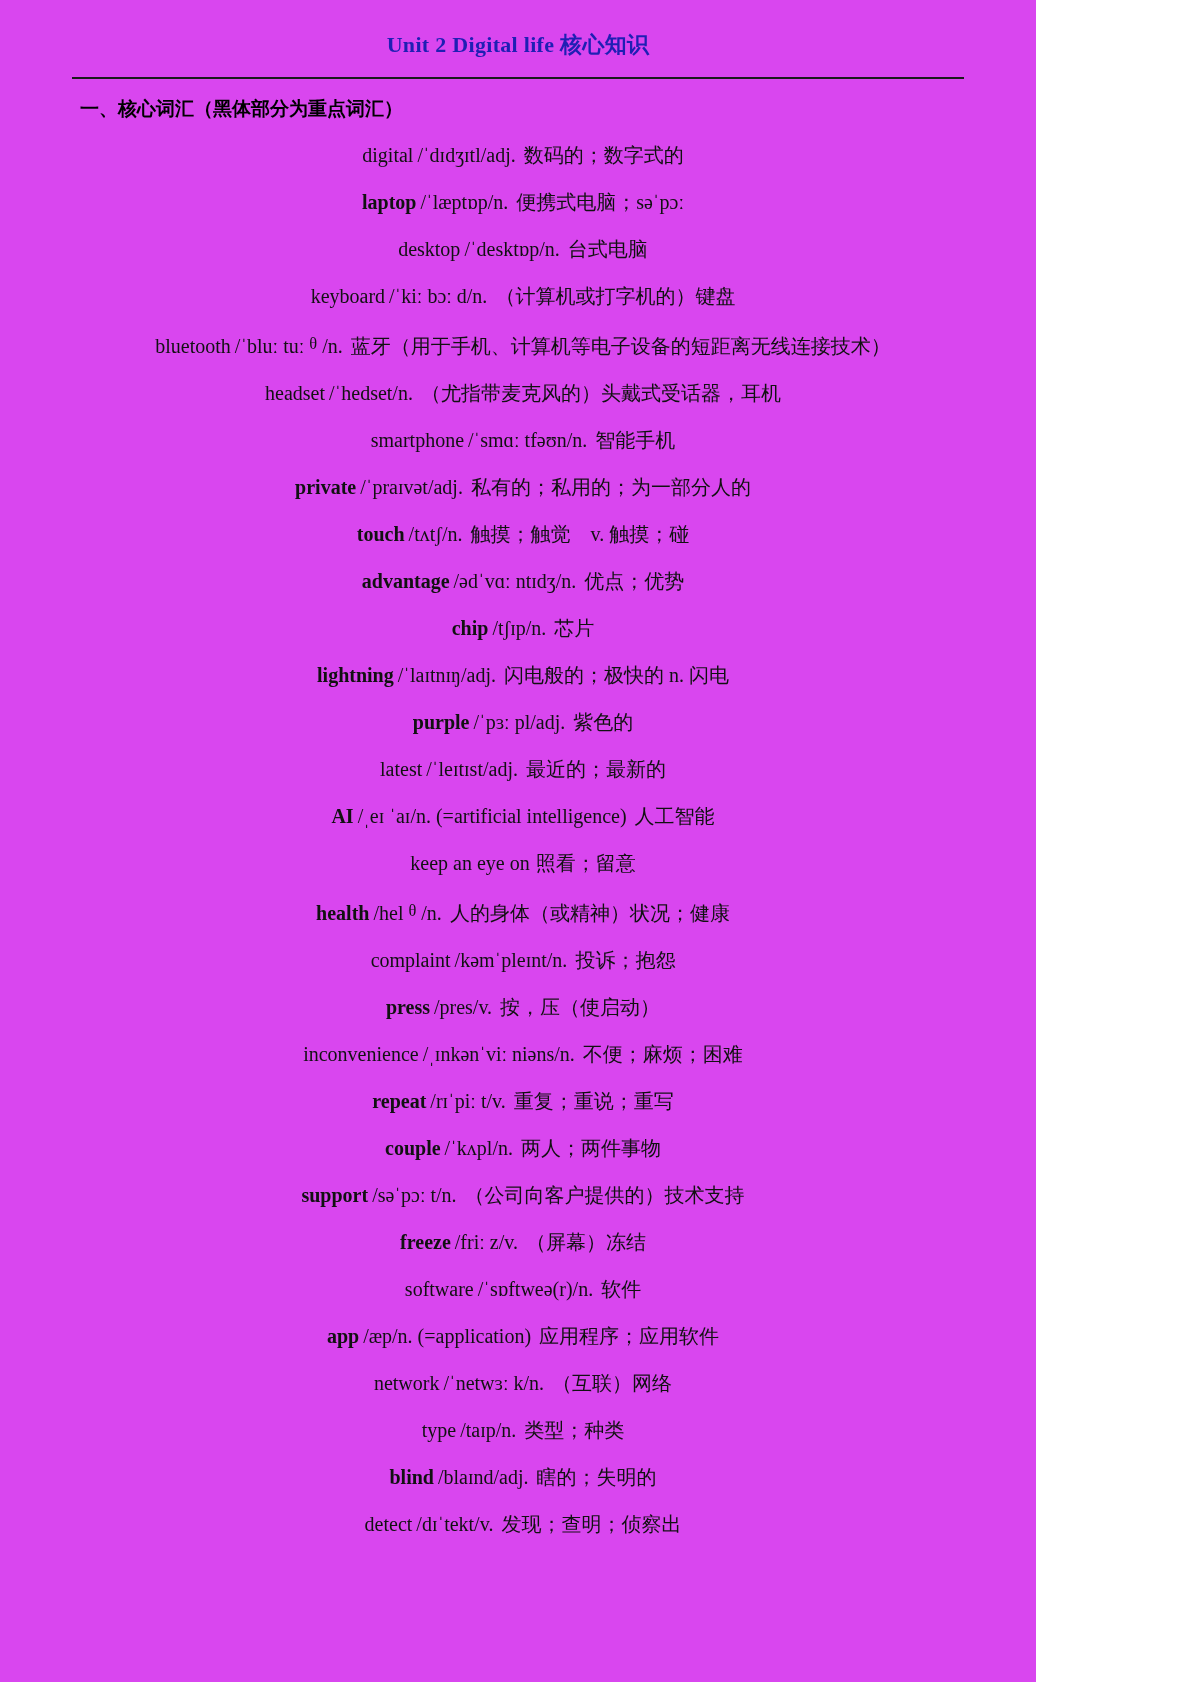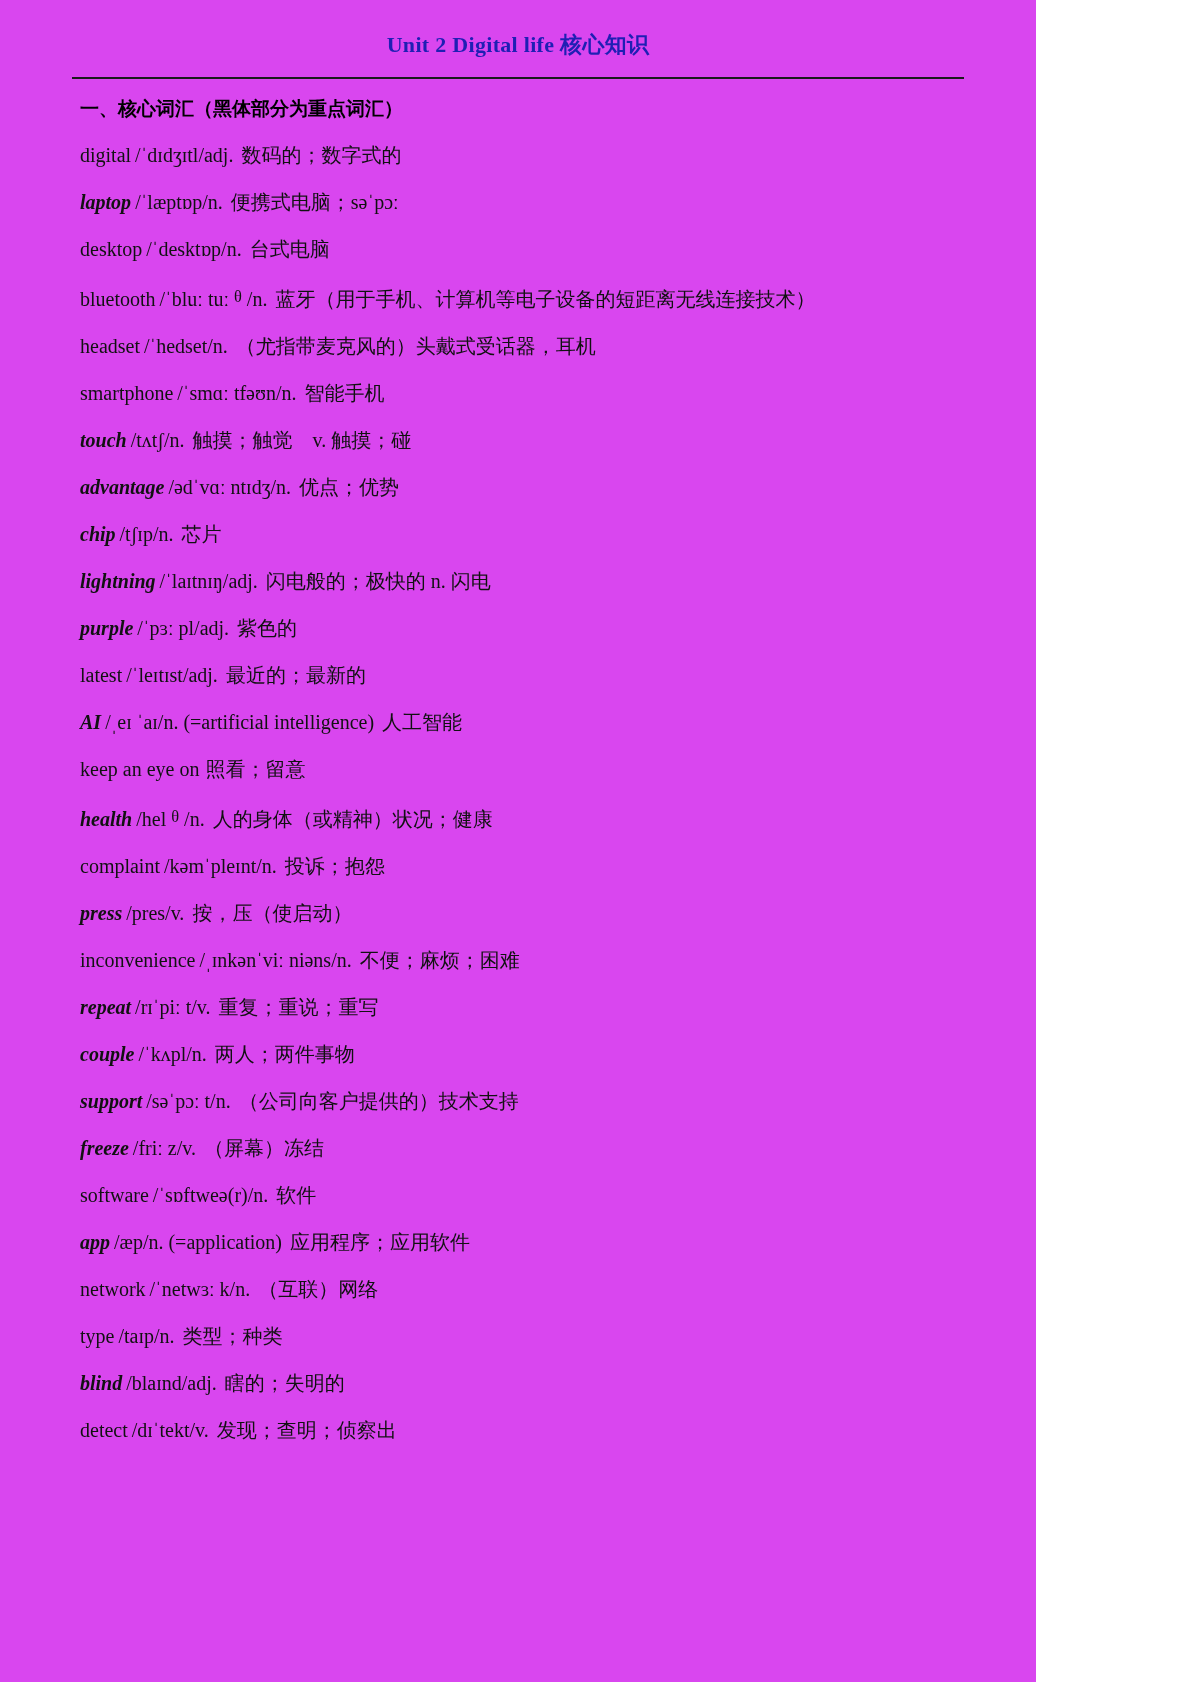--- a/index.html
+++ b/index.html
@@ -34,23 +34,24 @@
     font-weight: bold;
     color: #000000;
   }
   .vocab-list {
     margin: 8px 70px 0 80px;
   }
   .entry {
     font-size: 20px;
     line-height: 47px;
     white-space: nowrap;
+    text-align: center;
   }
   .word { margin-right: 4px; }
-  .word.bold { font-weight: bold; font-style: italic; }
+  .word.bold { font-weight: bold; }
   .pron { margin-right: 6px; white-space: pre-wrap; }
   .theta { font-size: 0.82em; vertical-align: 4px; }
   .def { margin-left: 2px; white-space: pre-wrap; }
   .footer {
     margin-top: 12px;
     text-align: center;
     font-size: 20px;
     line-height: 30px;
     color: #1a1a1a;
   }
@@ -63,23 +64,25 @@
   <div class="header-title">Unit 2 Digital life 核心知识</div>
 
   <div class="divider"></div>
 
   <div class="section-heading">一、核心词汇（黑体部分为重点词汇）</div>
 
   <div class="vocab-list">
       <div class="entry"><span class="word">digital</span><span class="pron">/ˈdɪdʒɪtl/adj.</span><span class="def">数码的；数字式的</span></div>
       <div class="entry"><span class="word bold">laptop</span><span class="pron">/ˈlæptɒp/n.</span><span class="def">便携式电脑；səˈpɔː</span></div>
       <div class="entry"><span class="word">desktop</span><span class="pron">/ˈdesktɒp/n.</span><span class="def">台式电脑</span></div>
+      <div class="entry"><span class="word">keyboard</span><span class="pron">/ˈkiː bɔː d/n.</span><span class="def">（计算机或打字机的）键盘</span></div>
       <div class="entry"><span class="word">bluetooth</span><span class="pron">/ˈbluː tuː <span class="theta">θ</span> /n.</span><span class="def">蓝牙（用于手机、计算机等电子设备的短距离无线连接技术）</span></div>
       <div class="entry"><span class="word">headset</span><span class="pron">/ˈhedset/n.</span><span class="def">（尤指带麦克风的）头戴式受话器，耳机</span></div>
       <div class="entry"><span class="word">smartphone</span><span class="pron">/ˈsmɑː tfəʊn/n.</span><span class="def">智能手机</span></div>
+      <div class="entry"><span class="word bold">private</span><span class="pron">/ˈpraɪvət/adj.</span><span class="def">私有的；私用的；为一部分人的</span></div>
       <div class="entry"><span class="word bold">touch</span><span class="pron">/tʌtʃ/n.</span><span class="def">触摸；触觉　v. 触摸；碰</span></div>
       <div class="entry"><span class="word bold">advantage</span><span class="pron">/ədˈvɑː ntɪdʒ/n.</span><span class="def">优点；优势</span></div>
       <div class="entry"><span class="word bold">chip</span><span class="pron">/tʃɪp/n.</span><span class="def">芯片</span></div>
       <div class="entry"><span class="word bold">lightning</span><span class="pron">/ˈlaɪtnɪŋ/adj.</span><span class="def">闪电般的；极快的 n. 闪电</span></div>
       <div class="entry"><span class="word bold">purple</span><span class="pron">/ˈpɜː pl/adj.</span><span class="def">紫色的</span></div>
       <div class="entry"><span class="word">latest</span><span class="pron">/ˈleɪtɪst/adj.</span><span class="def">最近的；最新的</span></div>
       <div class="entry"><span class="word bold">AI</span><span class="pron">/ˌeɪ ˈaɪ/n. (=artificial intelligence)</span><span class="def">人工智能</span></div>
       <div class="entry"><span class="word">keep an eye on</span><span class="def">照看；留意</span></div>
       <div class="entry"><span class="word bold">health</span><span class="pron">/hel <span class="theta">θ</span> /n.</span><span class="def">人的身体（或精神）状况；健康</span></div>
       <div class="entry"><span class="word">complaint</span><span class="pron">/kəmˈpleɪnt/n.</span><span class="def">投诉；抱怨</span></div>

